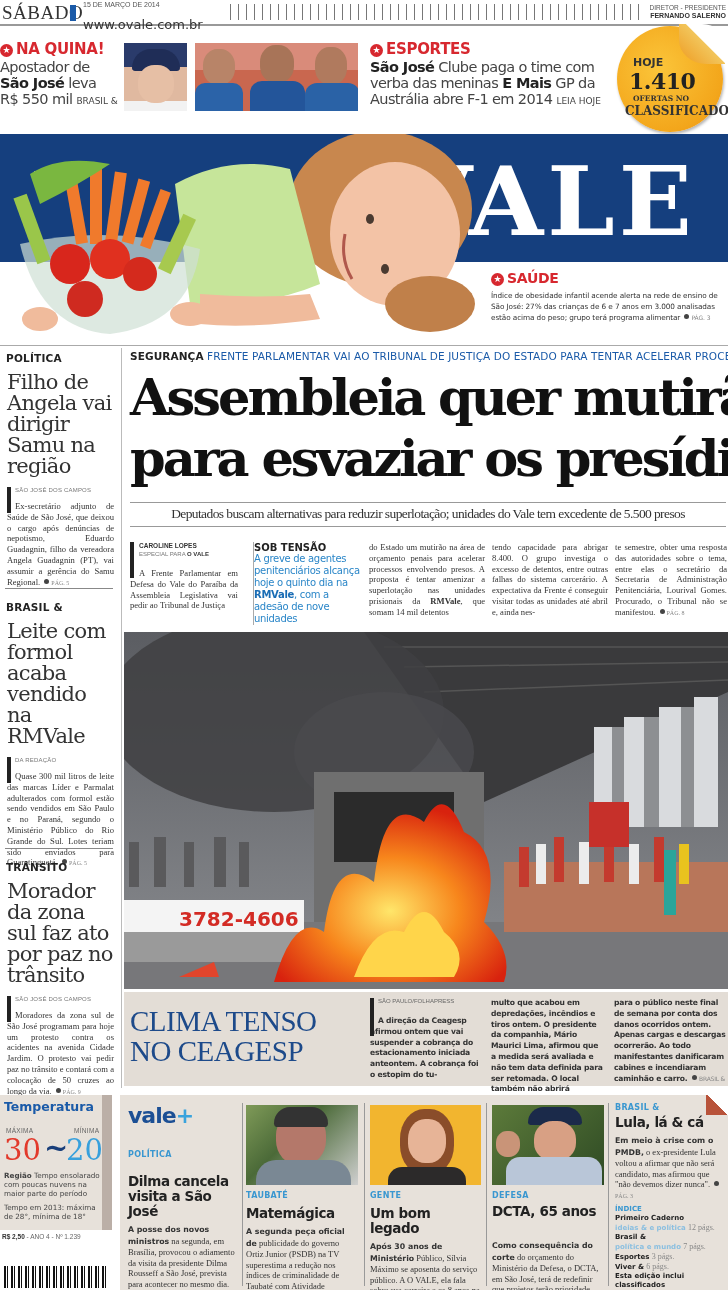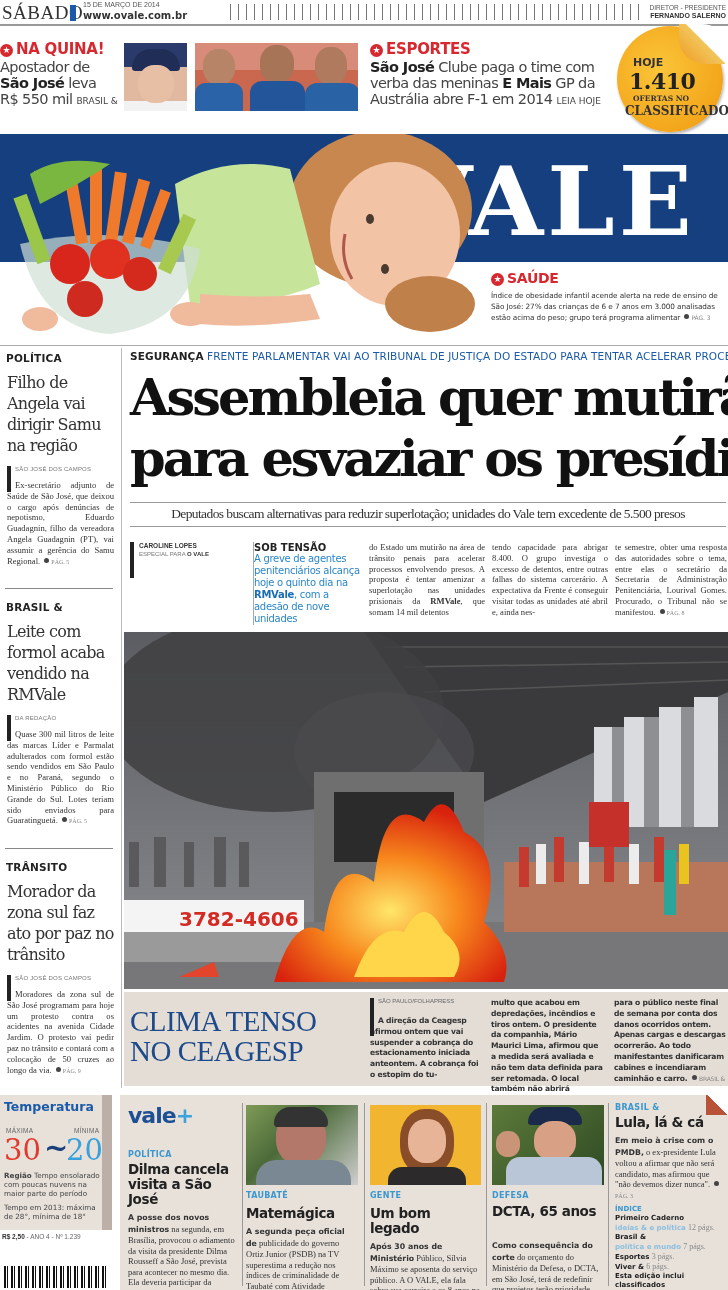--- a/index.html
+++ b/index.html
@@ -3,21 +3,21 @@
 <meta charset="utf-8">
 <style>
 *{box-sizing:border-box;margin:0;padding:0}
 body{width:728px;height:1290px;background:#fff;font-family:"Liberation Sans",sans-serif;color:#222;position:relative;overflow:hidden}
 .abs{position:absolute}
 
 #topbar{left:0;top:0;width:728px;height:26px;border-bottom:2px solid #999}
 #topbar .day{left:2px;top:2px;font-family:"Liberation Serif",serif;font-size:19px;letter-spacing:0.5px;color:#333}
 #topbar .sep{left:70px;top:5px;width:6px;height:16px;background:#1a5aa8}
 #topbar .date{left:83px;top:1px;font-size:7px;color:#555}
-#topbar .site{left:83px;top:10px;font-family:"DejaVu Sans",sans-serif;font-weight:bold;font-size:10px;color:#333}
+#topbar .site{left:83px;top:17px;font-family:"DejaVu Sans",sans-serif;font-weight:normal;font-size:13px;color:#333}
 #topbar .barcode{left:230px;top:4px;width:410px;height:16px;background:repeating-linear-gradient(90deg,#777 0 1px,transparent 1px 8px)}
 #topbar .dirlabel{right:2px;top:4px;font-size:6.5px;color:#555;text-align:right}
 #topbar .dirname{right:2px;top:12px;font-size:7px;font-weight:bold;color:#333;text-align:right}
 
 .kicker{font-family:"DejaVu Sans",sans-serif;font-weight:bold;font-size:15px;color:#d7282f;letter-spacing:-0.3px}
 .kicker .star{display:inline-block;width:13px;height:13px;border-radius:50%;background:#d7282f;color:#fff;font-size:9px;line-height:13px;text-align:center;vertical-align:1px;margin-right:3px}
 .teaser-text{font-family:"DejaVu Sans",sans-serif;font-size:14.5px;line-height:16px;color:#444;letter-spacing:-0.6px}
 .teaser-text b{color:#222}
 .small-caps{font-size:9px;letter-spacing:0}
 .photo{overflow:hidden}
@@ -37,21 +37,21 @@
 
 #saude{left:491px;top:270px;width:235px}
 #saude .kicker{font-size:14px}
 #saude p{font-family:"DejaVu Sans",sans-serif;font-size:7.3px;line-height:11px;color:#333;margin-top:4px;letter-spacing:-0.1px}
 .pag{font-size:6px;color:#888;font-weight:normal}
 .dot{display:inline-block;width:5px;height:5px;border-radius:50%;background:#444;vertical-align:1px;margin:0 2px}
 .hr{height:2px;background:#bbb}
 
 .lcol{left:0;width:114px}
 .section{font-family:"DejaVu Sans",sans-serif;font-weight:bold;font-size:10.5px;color:#222;letter-spacing:0.2px}
-.lhead{font-family:"DejaVu Serif",serif;font-size:16px;line-height:21px;color:#333;letter-spacing:-0.7px}
+.lhead{font-family:"DejaVu Serif",serif;font-size:21px;line-height:21px;color:#333;letter-spacing:-0.7px}
 .byline{font-size:6px;color:#777;letter-spacing:0.2px}
 .body{font-family:"Liberation Serif",serif;font-size:8.6px;line-height:10.8px;color:#333;text-align:justify;hyphens:auto}
 .bar{width:4px;background:#222}
 
 #kick-main{left:130px;top:350px;font-family:"DejaVu Sans",sans-serif;font-size:10.5px;letter-spacing:0.1px;white-space:nowrap}
 #kick-main b{color:#222}
 #kick-main span{color:#1a5aa8}
 #headline{left:130px;top:367px;font-family:"DejaVu Serif",serif;font-weight:bold;font-size:51px;line-height:61px;color:#111;letter-spacing:-3px;white-space:nowrap}
 #deck{left:130px;top:502px;width:596px;border-top:1px solid #999;border-bottom:1px solid #999;padding:3px 0 4px;font-family:"Liberation Serif",serif;font-size:13.5px;color:#333;letter-spacing:-0.6px;white-space:nowrap;text-align:center}
 .colbody{font-family:"Liberation Serif",serif;font-size:8.6px;line-height:10.8px;color:#333;text-align:justify}
@@ -221,26 +221,27 @@
 <div id="headline" class="abs">
   <div>Assembleia quer mutirão</div>
   <div>para esvaziar os presídios</div>
 </div>
 <div id="deck" class="abs">Deputados buscam alternativas para reduzir superlotação; unidades do Vale tem excedente de 5.500 presos</div>
 
 <div class="abs" style="left:130px;top:542px;width:108px">
   <div class="abs bar" style="left:0;top:0;height:36px"></div>
   <div style="margin-left:9px;font-size:6.5px;font-weight:bold;color:#333">CAROLINE LOPES</div>
   <div style="margin-left:9px;margin-top:2px;font-size:6px;color:#777"><span>ESPECIAL PARA</span> <b style="color:#333">O VALE</b></div>
+  <div class="colbody" style="margin-top:11px;text-indent:9px">A Frente Parlamentar em Defesa do Vale do Paraíba da Assembleia Legislativa vai pedir ao Tribunal de Justiça</div>
 </div>
 <div id="sob" class="abs">
   <div style="padding-left:0" class="t">SOB TENSÃO</div>
   <div class="d"><span>A greve de agentes penitenciários alcança hoje o quinto dia na </span><b>RMVale</b><span>, com a adesão de nove unidades</span></div>
 </div>
-<div class="abs colbody" style="left:369px;top:542px;width:116px"><span>do Estado um mutirão na área de trânsito penais para acelerar processos envolvendo presos. A proposta é tentar amenizar a superlotação nas unidades prisionais da </span><b>RMVale</b><span>, que somam 14 mil detentos</span></div>
+<div class="abs colbody" style="left:369px;top:542px;width:116px"><span>do Estado um mutirão na área de orçamento penais para acelerar processos envolvendo presos. A proposta é tentar amenizar a superlotação nas unidades prisionais da </span><b>RMVale</b><span>, que somam 14 mil detentos</span></div>
 <div class="abs colbody" style="left:492px;top:542px;width:116px">tendo capacidade para abrigar 8.400. O grupo investiga o excesso de detentos, entre outras falhas do sistema carcerário. A expectativa da Frente é conseguir visitar todas as unidades até abril e, ainda nes-</div>
 <div class="abs colbody" style="left:615px;top:542px;width:112px"><span>te semestre, obter uma resposta das autoridades sobre o tema, entre elas o secretário da Secretaria de Administração Penitenciária, Lourival Gomes. Procurado, o Tribunal não se manifestou.</span> <span class="dot"></span><span class="pag">PÁG. 8</span></div>
 
 <div id="fire" class="abs">
   <svg width="604" height="357" viewBox="0 0 604 357">
     <defs>
       <linearGradient id="sky" x1="0" y1="0" x2="0" y2="1">
           <stop offset="0" stop-color="#5b5d62"></stop>
           <stop offset="1" stop-color="#8a8c90"></stop>
         </linearGradient>
@@ -336,21 +337,21 @@
   <p class="abs" style="left:4px;top:108px;width:100px">Tempo em 2013: máxima de 28°, mínima de 18°</p>
 </div>
 <div class="abs" style="left:2px;top:1233px;font-size:6.5px;color:#666"><b style="color:#333">R$ 2,50</b><span> - ANO 4 - Nº 1.239</span></div>
 <div class="abs" style="left:4px;top:1266px;width:104px;height:22px;background:repeating-linear-gradient(90deg,#111 0 2px,#fff 2px 3px,#111 3px 4px,#fff 4px 7px)"></div>
 
 <div id="bottom" class="abs">
   <div class="abs" style="left:8px;top:8px;font-family:'DejaVu Sans',sans-serif;font-weight:bold;font-size:22px;color:#1c4f94;letter-spacing:-1px"><span>vale</span><span style="color:#3aa3dd">+</span></div>
 
   <div class="abs" style="left:8px;top:55px;width:110px">
     <div class="bk">POLÍTICA</div>
-    <div class="bh" style="margin-top:3px">Dilma cancela visita a São José</div>
+    <div class="bh" style="margin-top:15px">Dilma cancela visita a São José</div>
     <div class="bb" style="margin-top:5px"><b>A posse dos novos ministros</b><span> na segunda, em Brasília, provocou o adiamento da visita da presidente Dilma Rousseff a São José, prevista para acontecer no mesmo dia. Ela deveria participar da liberação de casas para do novo Pinheirinho.</span> </div>
   </div>
   <div class="abs vsep" style="left:122px;top:8px;height:183px"></div>
 
   <div class="abs photo" style="left:126px;top:10px;width:112px;height:80px;background:linear-gradient(135deg,#7f9a58 0,#4b6a38 40%,#cfcfcf 100%)">
     <div class="abs" style="left:30px;top:6px;width:50px;height:54px;border-radius:45%;background:#b4786a"></div>
     <div class="abs" style="left:28px;top:2px;width:54px;height:20px;border-radius:25px 25px 6px 6px;background:#333"></div>
     <div class="abs" style="left:10px;top:55px;width:95px;height:30px;border-radius:20px 20px 0 0;background:#7a8894"></div>
   </div>
   <div class="abs" style="left:126px;top:96px;width:112px">

